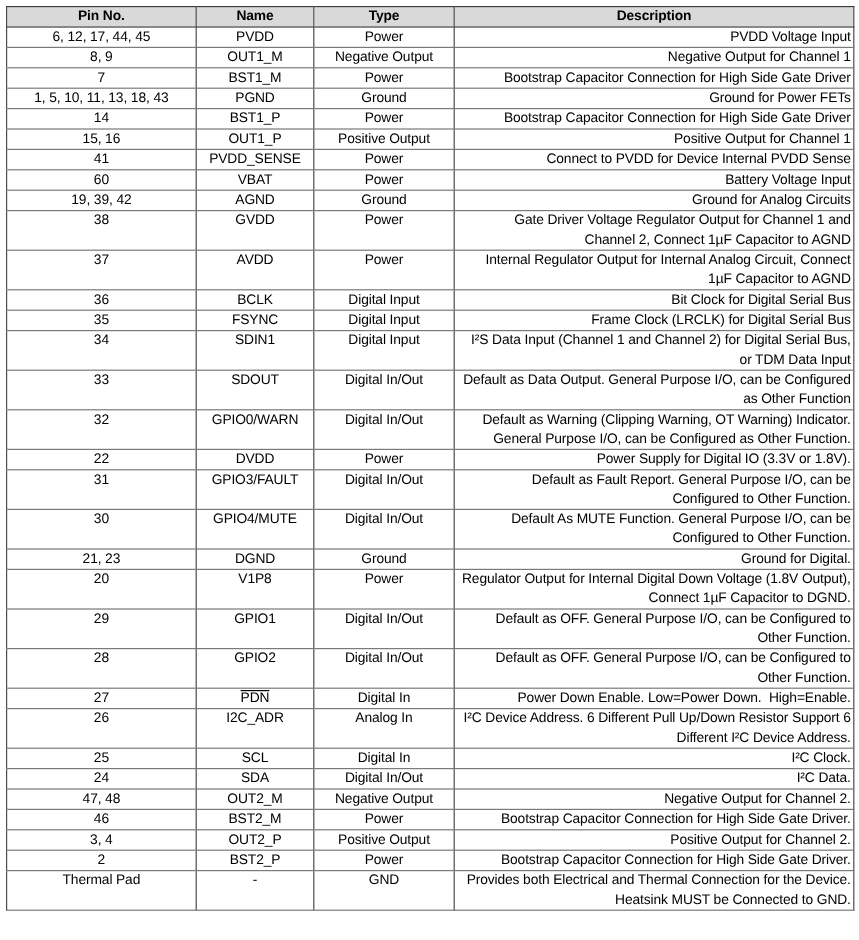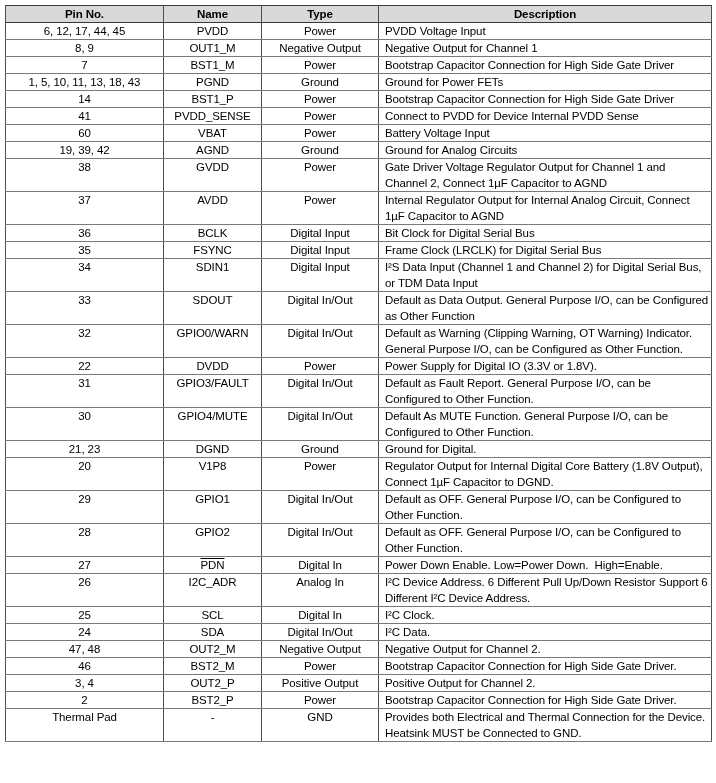--- a/index.html
+++ b/index.html
@@ -38,21 +38,21 @@
   }
   th{
     background:var(--header-bg);
     font-weight:bold;
     text-align:center;
     border-top:1px solid var(--border-dark);
     border-bottom:1px solid var(--border-dark);
   }
   td.center{text-align:center;}
   td.desc{
-    text-align:left;
+    text-align:right;
     padding-left:6px;
     padding-right:2px;
     white-space:pre-wrap;
     margin-top:20px;
   }
   .overline{text-decoration:overline;}
 </style>
 </head>
 <body>
 
@@ -97,20 +97,26 @@
           <td class="center">Ground</td>
           <td class="desc">Ground for Power FETs</td>
         </tr>
         <tr>
           <td class="center">14</td>
           <td class="center">BST1_P</td>
           <td class="center">Power</td>
           <td class="desc">Bootstrap Capacitor Connection for High Side Gate Driver</td>
         </tr>
         <tr>
+          <td class="center">15, 16</td>
+          <td class="center">OUT1_P</td>
+          <td class="center">Positive Output</td>
+          <td class="desc">Positive Output for Channel 1</td>
+        </tr>
+        <tr>
           <td class="center">41</td>
           <td class="center">PVDD_SENSE</td>
           <td class="center">Power</td>
           <td class="desc">Connect to PVDD for Device Internal PVDD Sense</td>
         </tr>
         <tr>
           <td class="center">60</td>
           <td class="center">VBAT</td>
           <td class="center">Power</td>
           <td class="desc">Battery Voltage Input</td>
@@ -184,21 +190,21 @@
         <tr>
           <td class="center">21, 23</td>
           <td class="center">DGND</td>
           <td class="center">Ground</td>
           <td class="desc">Ground for Digital.</td>
         </tr>
         <tr>
           <td class="center">20</td>
           <td class="center">V1P8</td>
           <td class="center">Power</td>
-          <td class="desc">Regulator Output for Internal Digital Core Battery (1.8V Output), Connect 1µF Capacitor to DGND.</td>
+          <td class="desc">Regulator Output for Internal Digital Down Voltage (1.8V Output), Connect 1µF Capacitor to DGND.</td>
         </tr>
         <tr>
           <td class="center">29</td>
           <td class="center">GPIO1</td>
           <td class="center">Digital In/Out</td>
           <td class="desc">Default as OFF. General Purpose I/O, can be Configured to Other Function.</td>
         </tr>
         <tr>
           <td class="center">28</td>
           <td class="center">GPIO2</td>

